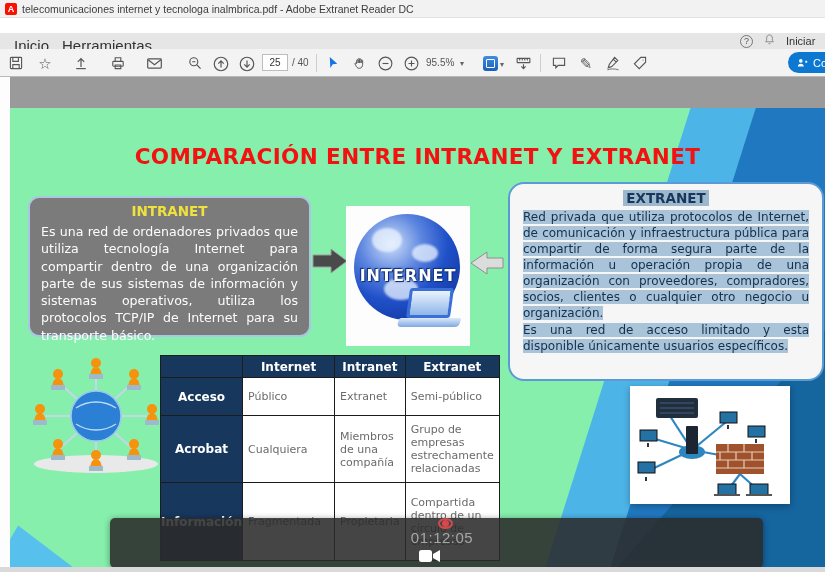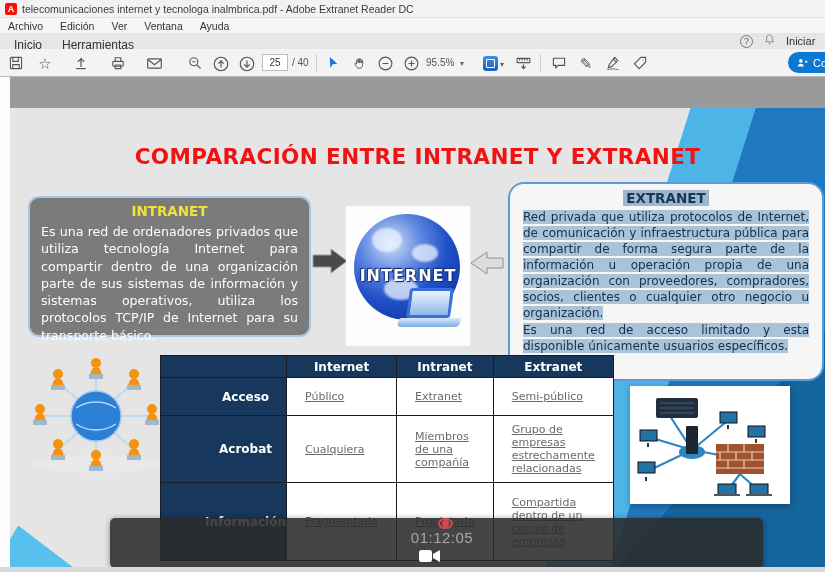--- a/index.html
+++ b/index.html
@@ -12,21 +12,21 @@
               display:flex; align-items:center; padding-left:5px; border-bottom:1px solid #e3e3e3; }
   .adobe-ico { width:12px; height:12px; background:#fa0f00; border-radius:2px; color:#fff;
                font-size:9px; font-weight:bold; line-height:12px; text-align:center; margin-right:5px; }
   .titletext { font-size:10.5px; color:#3c3c3c; white-space:nowrap; }
 
   .menubar { position:absolute; left:0; top:18px; width:825px; height:15px; background:#f6f6f6;
              display:flex; align-items:center; gap:17px; padding-left:8px; }
   .menuitem { font-size:10.5px; color:#333; }
 
   .tabbar { position:absolute; left:0; top:33px; width:825px; height:16px; background:#e6e6e6; }
-  .toptab { position:absolute; top:4px; height:16px; font-size:12px; color:#333;
+  .toptab { position:absolute; top:4px; height:16px; font-size:15px; color:#333;
             display:flex; align-items:center; }
   .doctab { position:absolute; left:125px; top:0; width:120px; height:16px; background:#f3f3f3;
             border-left:1px solid #c9c9c9; border-right:1px solid #c9c9c9;
             display:flex; align-items:center; justify-content:center; gap:6px;
             font-size:10px; color:#333;margin-top:26px; }
   .tab-close { color:#555; font-size:11px; }
   .tab-right { position:absolute; right:-62px; top:0; height:16px; display:flex; align-items:center; gap:10px; left:740px; }
   .help-circle { width:13px; height:13px; border:1px solid #777; border-radius:50%; color:#555;
                  font-size:9px; display:flex; align-items:center; justify-content:center; }
   .signin { font-size:11px; color:#333; white-space:nowrap; }
@@ -45,21 +45,21 @@
   .dd-caret { font-size:8px; color:#666; }
   .pageview-ico { width:15px; height:15px; border-radius:3px;
                   background:linear-gradient(#3e8ee0,#1b5fb8); position:relative; }
   .pageview-ico::after { content:""; position:absolute; inset:3px; border:1px solid #fff; border-radius:1px; }
   .sharebtn { position:absolute; left:788px; top:3px; height:21px; padding:0 10px 0 8px; background:#0d78d2;
               border-radius:11px; color:#fff; font-size:11px; display:flex; align-items:center; gap:5px; }
 
   
   .docarea { position:absolute; left:0; top:77px; width:825px; height:495px; background:#9a9a9a; }
   .leftstrip { position:absolute; left:0; top:0; width:10px; height:495px; background:#fdfdfd; }
-  .page { position:absolute; left:10px; top:31px; width:815px; height:464px; background:#e5e5e5;
+  .page { position:absolute; left:10px; top:31px; width:815px; height:464px; background:#86efac;
           overflow:hidden; font-family:"DejaVu Sans", sans-serif; }
 
   .shape { position:absolute; inset:0; }
   .shape-light { background:#4db4e8; clip-path:polygon(83.5% 0, 91.5% 0, 75% 100%, 65.5% 100%); }
   .shape-dark  { background:#2078c0; clip-path:polygon(91.5% 0, 100% 0, 100% 100%, 73.5% 100%); }
   .shape-mid   { background:#15659f; clip-path:polygon(100% 48%, 100% 100%, 74% 100%); }
   .shape-corner{ background:#57c0ec; clip-path:polygon(1% 90%, 8.5% 100%, 0 100%, 0 93%); }
 
   .slide-title { position:absolute; left:90px; right:90px; top:36px; text-align:center;
                  font-size:21.5px; font-weight:800; color:#f31212; letter-spacing:.4px; }
@@ -89,22 +89,22 @@
   .extranet-title { text-align:center; font-size:13.5px; font-weight:bold; color:#17365c; margin-bottom:3px; }
   .extranet-title span { background:#9db7cc; padding:0 3px; }
   .extranet-body { font-size:12px; color:#14304d; text-align:justify; line-height:1.34; }
   .extranet-body span { background:#a9c3d9; }
 
   
   .cmp-table { position:absolute; left:150px; top:247px; border-collapse:collapse;
                font-family:"DejaVu Sans", sans-serif; }
   .cmp-table td, .cmp-table th { border:1px solid #1c1c1c; }
   .cmp-head { background:#17375d; color:#fff; font-size:12px; font-weight:bold; height:22px; text-align:center; }
-  .cmp-label { background:#17375d; color:#fff; font-size:12px; font-weight:bold; text-align:center;padding-left:44px; }
-  .cmp-cell { background:#fff; color:#6b6b6b; font-size:11px; padding:3px 18px; vertical-align:middle;text-decoration:underline; }
+  .cmp-label { background:#17375d; color:#fff; font-size:12px; font-weight:bold; text-align:center; }
+  .cmp-cell { background:#fff; color:#6b6b6b; font-size:11px; padding:3px 5px; vertical-align:middle; }
   .col-l { width:82px; } .col-1 { width:92px; } .col-2 { width:62px; } .col-3 { width:90px; }
   .row-a { height:38px; } .row-u { height:67px; } .row-i { height:78px; }
 
   .people-art { position:absolute; left:10px; top:248px; }
   .network-card { position:absolute; left:620px; top:278px; width:160px; height:118px; background:#fff;
                   box-shadow:0 2px 7px rgba(0,0,0,.3); }
 
   
   .teamsbar { position:absolute; left:110px; top:518px; width:653px; height:50px;
               background:rgba(43,43,43,0.88); border-radius:5px; display:flex; align-items:center;
@@ -131,27 +131,20 @@
 </head>
 <body>
 
 <div id="app">
 
   <div class="titlebar">
     <div class="adobe-ico">A</div>
     <div class="titletext">telecomunicaciones internet y tecnologa inalmbrica.pdf - Adobe Extranet Reader DC</div>
   </div>
 
-  <div class="menubar">
-    <span class="menuitem">Archivo</span>
-    <span class="menuitem">Edición</span>
-    <span class="menuitem">Ver</span>
-    <span class="menuitem">Ventana</span>
-    <span class="menuitem">Ayuda</span>
-  </div>
 
   <div class="tabbar">
     <span class="toptab" style="left:14px;">Inicio</span>
     <span class="toptab" style="left:62px;">Herramientas</span>
     <div class="doctab">
       <span>telecomunicaciones...</span>
       <span class="tab-close">×</span>
     </div>
     <div class="tab-right">
       <span class="help-circle">?</span>

